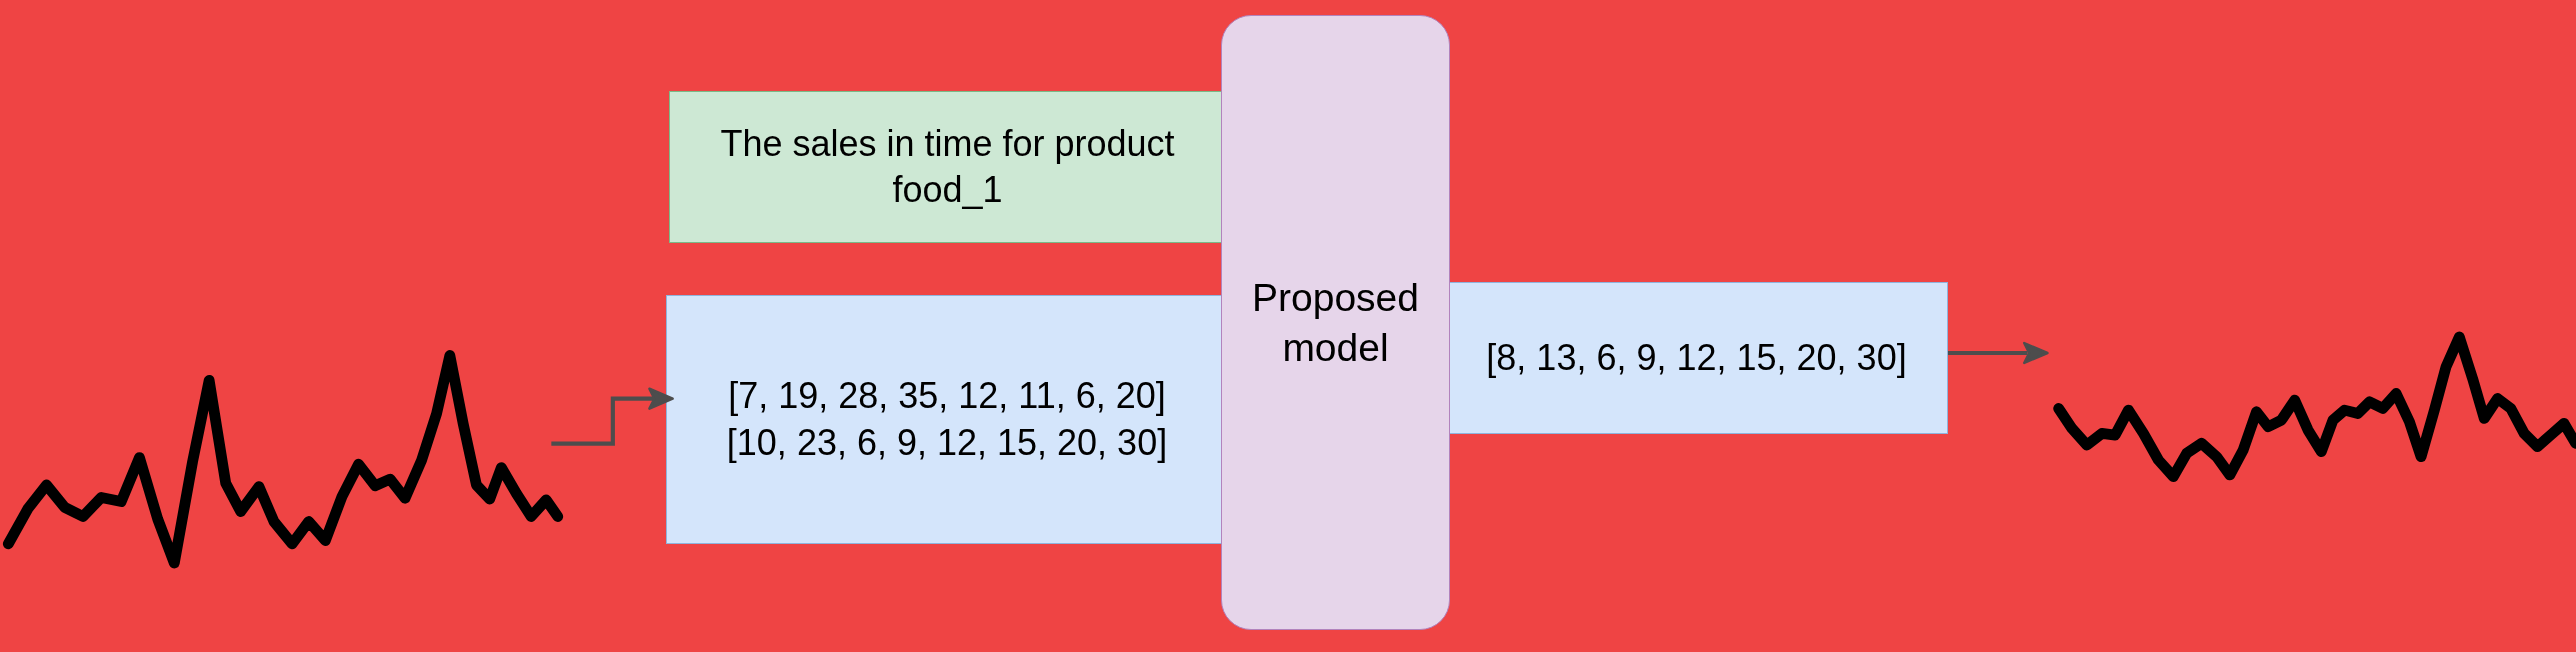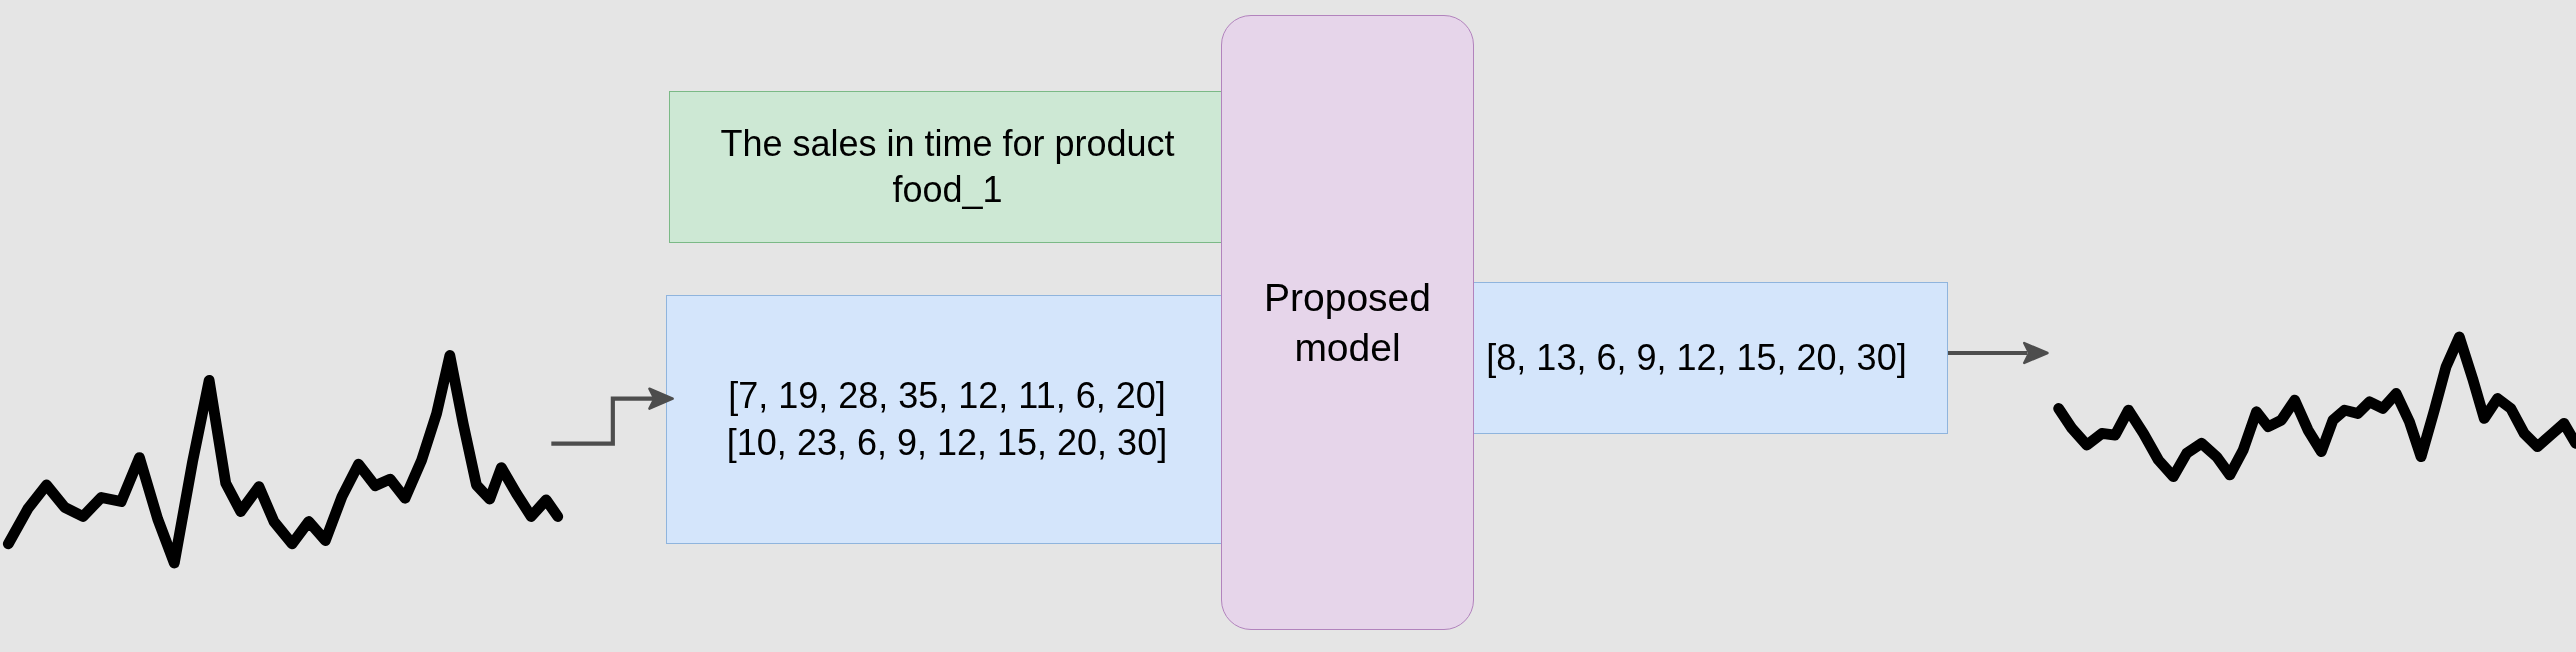--- a/index.html
+++ b/index.html
@@ -7,21 +7,21 @@
     padding: 0;
     background: #ffffff;
   }
   body {
     font-family: "Liberation Sans", sans-serif;
   }
   #canvas {
     position: relative;
     width: 2576px;
     height: 653px;
-    background: #e5e5e5;
+    background: #ef4444;
     overflow: hidden;
   }
   .box {
     position: absolute;
     box-sizing: border-box;
     display: flex;
     align-items: center;
     justify-content: center;
     text-align: center;
     color: #000000;
@@ -57,21 +57,21 @@
     height: 152px;
     background: #d4e5fb;
     border: 1.7px solid #8fb4dd;
     font-size: 36px;
     padding: 0 15px;
     z-index: 2;
   }
   #model-box {
     left: 1221px;
     top: 15px;
-    width: 253px;
+    width: 229px;
     height: 615px;
     background: #e6d5ea;
     border: 1.7px solid #b283bd;
     border-radius: 30px;
     font-size: 39px;
     z-index: 4;
   }
   .wave, .connector {
     position: absolute;
     z-index: 1;

